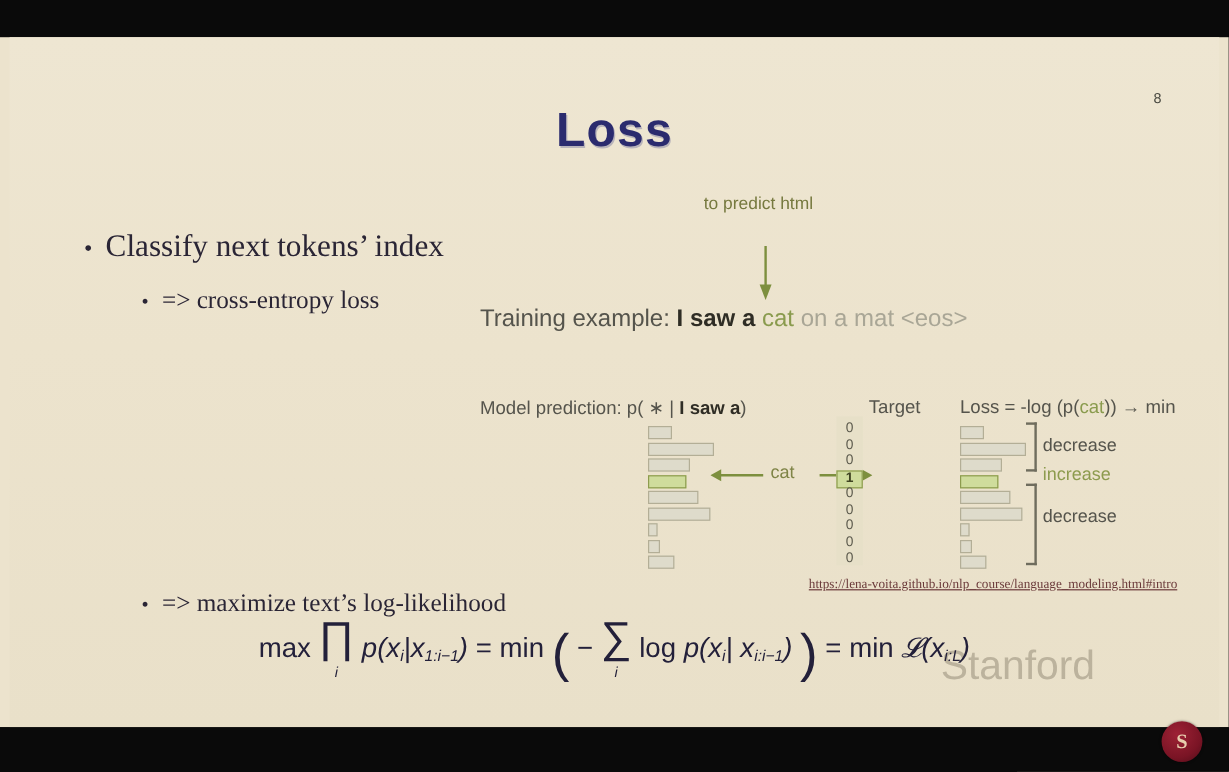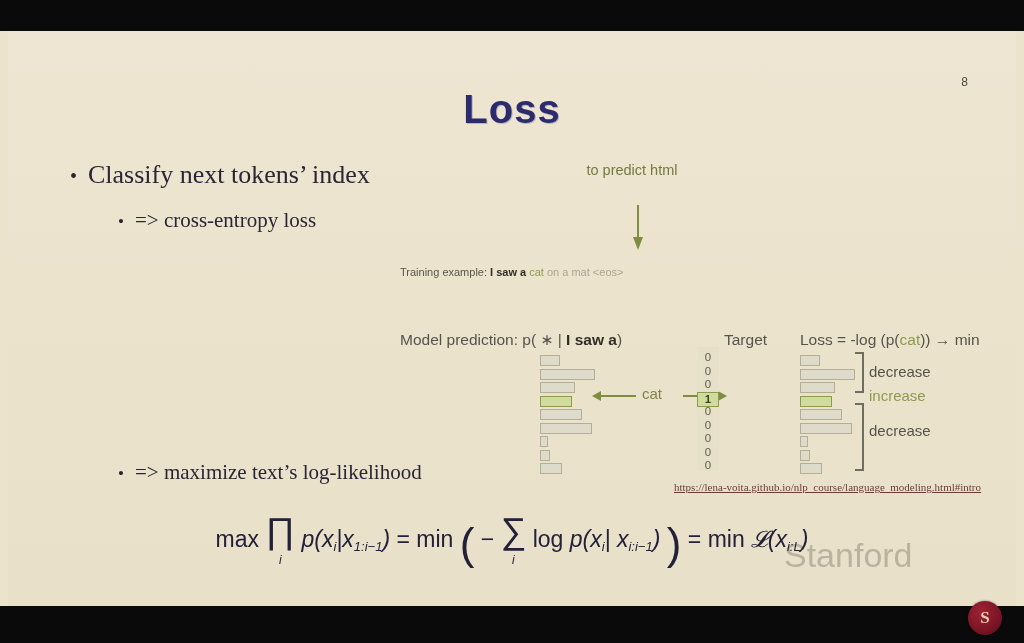--- a/index.html
+++ b/index.html
@@ -33,40 +33,40 @@
   .title{
     position:absolute;left:0;top:56px;width:1024px;text-align:center;
     font-family:"Liberation Sans",sans-serif;
     font-weight:bold;font-size:40px;letter-spacing:1px;
     color:#2b2b6e;
     text-shadow:1px 1px 0 rgba(120,120,160,.45);
   }
 
   .bullet{position:absolute;display:flex;align-items:baseline;color:#2a2535;}
   .bullet .dot{display:inline-block;margin-right:11px;font-size:17px;line-height:1;color:#2a2535;}
-  .bullet .txt{white-space:nowrap;}
+  .bullet .txt{white-space:nowrap;margin-top:30px;}
 
   .b1{left:70px;top:129px;font-size:26px;}
   .b1 .dot{font-size:20px;}
   .b2{left:118px;top:177px;font-size:21px;}
   .b3{left:118px;top:429px;font-size:21px;}
 
   
   .figure{
     position:absolute;left:392px;top:110px;width:632px;height:340px;
     font-family:"Liberation Sans",sans-serif;
     color:#55544c;
   }
   .note{
     position:absolute;left:140px;top:19px;width:200px;text-align:center;
     font-size:14.5px;line-height:20px;color:#76793f;
   }
   .note-arrow{position:absolute;left:238px;top:64px;}
 
-  .train-line{position:absolute;left:8px;top:125px;font-size:11px;white-space:nowrap;color:#55544c;}
+  .train-line{position:absolute;left:8px;top:114px;font-size:20px;white-space:nowrap;color:#55544c;}
   .train-line .strong{color:#2f2d25;font-weight:bold;}
   .train-line .cat{color:#8a9b4e;}
   .train-line .dim{color:#a9a696;}
 
   .hdr{position:absolute;font-size:15.5px;color:#55544c;white-space:nowrap;}
   .hdr-model{left:8px;top:190px;}
   .hdr-model .strong{color:#2f2d25;font-weight:bold;}
   .hdr-target{left:308px;top:190px;margin-left:24px;}
   .hdr-loss{left:408px;top:190px;}
   .hdr-loss .cat{color:#8a9b4e;}

